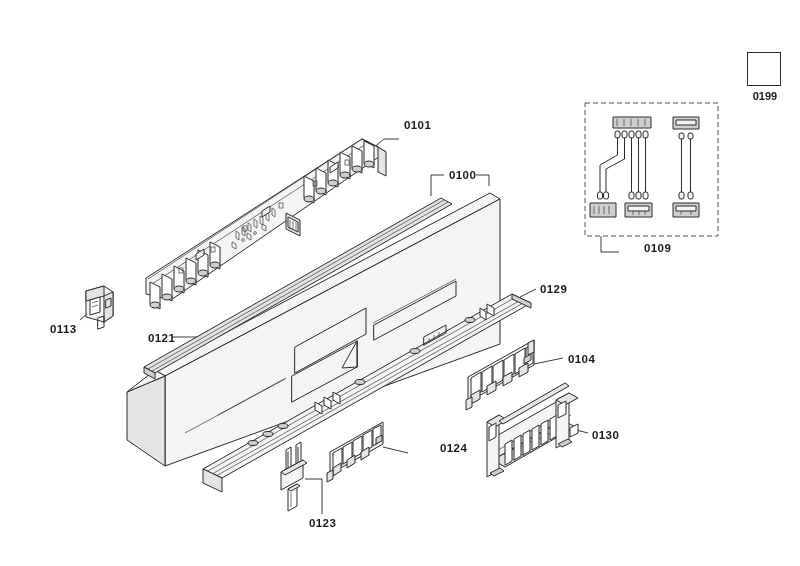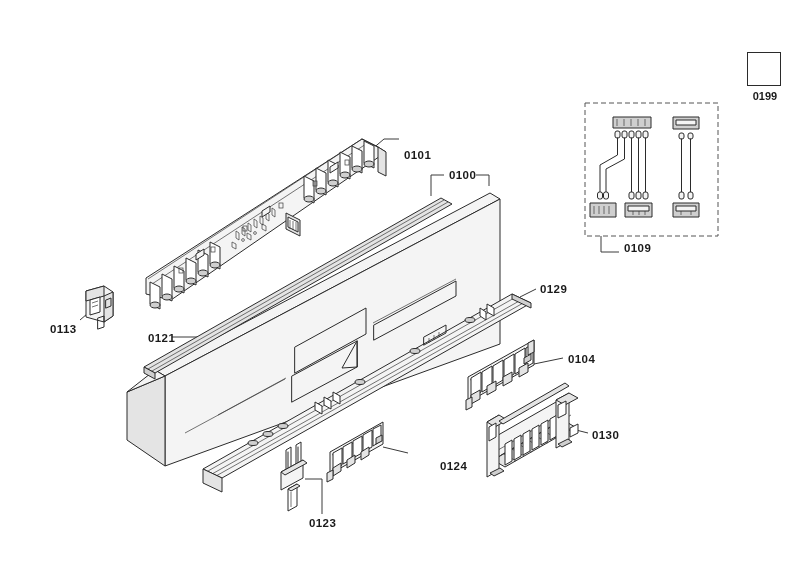--- a/index.html
+++ b/index.html
@@ -446,25 +446,25 @@
       <path d="M19.2 5.5 L20.8 5.5 L20.8 11.5 L19.2 11.5 Z" fill="#2b2b2b"></path>
       <path d="M23.2 5.5 L24.8 5.5 L24.8 11.5 L23.2 11.5 Z" fill="#2b2b2b"></path>
       <path d="M19.2 10.5 L24.8 10.5 L24.8 13.5 L19.2 13.5 Z" fill="#2b2b2b"></path>
       <path d="M21 13 L23 13 L23 28 L21 28 Z" fill="#2b2b2b"></path>
     </g>
   </svg>
 
   <div id="tool-badge"></div>
   <div id="tool-badge-label">0199</div>
 
-  <div class="callout" style="left:404px; top:150px;">0101</div>
+  <div class="callout" style="left:404px; top:120px;">0101</div>
   <div class="callout" style="left:449px; top:170px;">0100</div>
-  <div class="callout" style="left:624px; top:243px;">0109</div>
+  <div class="callout" style="left:644px; top:243px;">0109</div>
   <div class="callout" style="left:540px; top:284px;">0129</div>
   <div class="callout" style="left:50px; top:324px;">0113</div>
   <div class="callout" style="left:136px; top:333px;margin-left:12px;">0121</div>
   <div class="callout" style="left:568px; top:354px;">0104</div>
-  <div class="callout" style="left:412px; top:461px;padding-left:28px;">0124</div>
+  <div class="callout" style="left:412px; top:443px;padding-left:28px;">0124</div>
   <div class="callout" style="left:592px; top:430px;">0130</div>
   <div class="callout" style="left:309px; top:518px;">0123</div>
 
 
 </div>
 
 </body></html>

